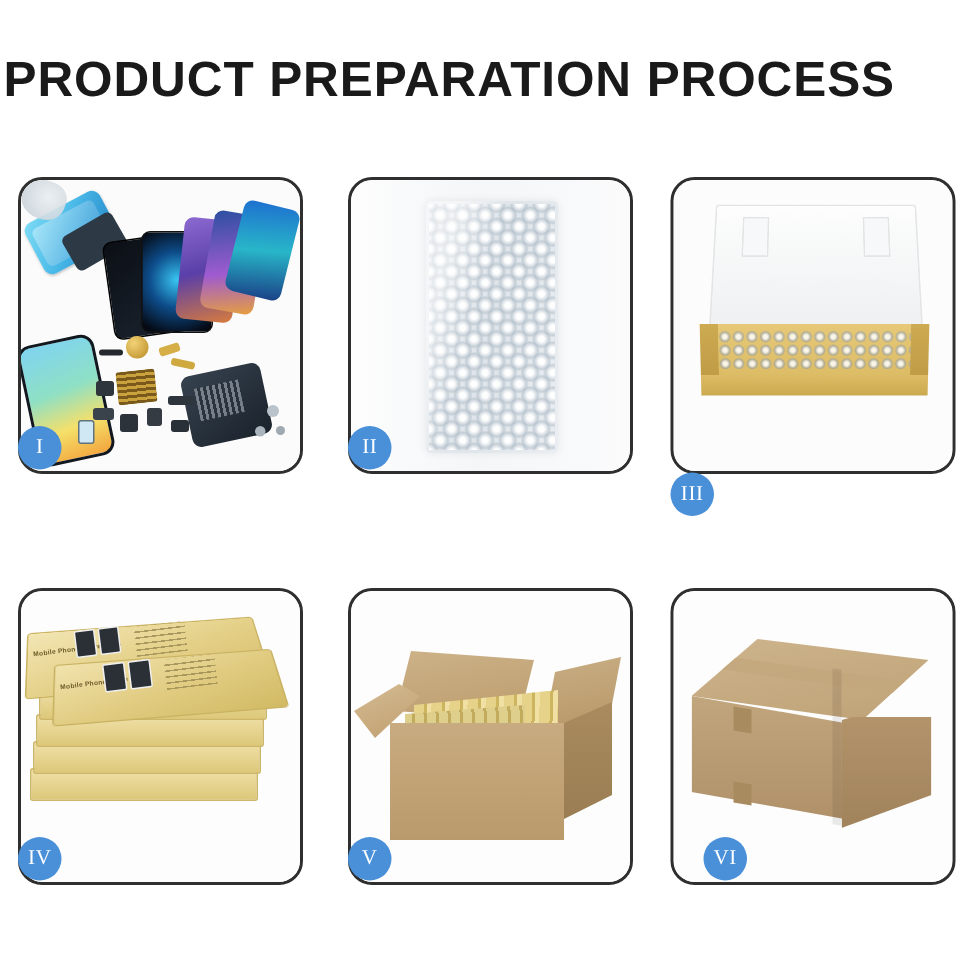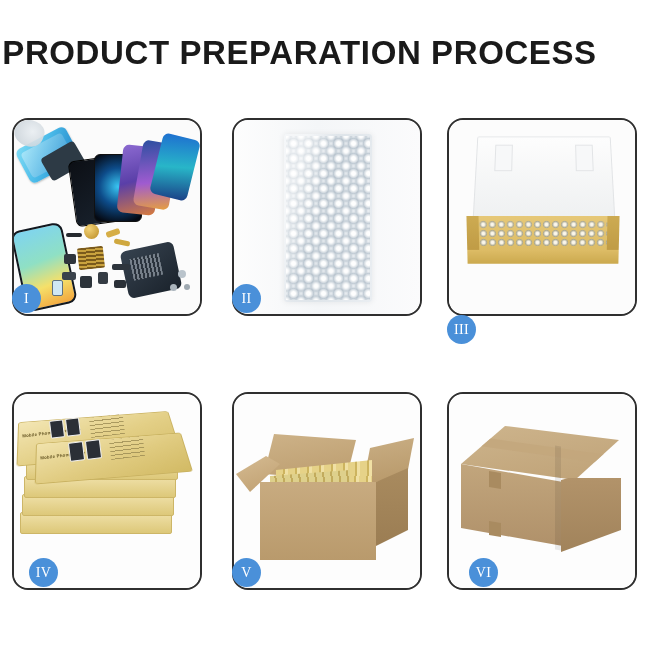--- a/index.html
+++ b/index.html
@@ -40,21 +40,21 @@
   .badge{
     position:absolute;width:29px;height:29px;border-radius:50%;
     background:#4a90d9;color:#ffffff;
     display:flex;align-items:center;justify-content:center;
     font-family:"Liberation Serif",serif;
     font-size:14px;letter-spacing:.4px;z-index:20;
   }
   .b1{left:12px;top:166px;}
   .b2{left:232px;top:166px;}
   .b3{left:447px;top:166px;margin-top:31px;}
-  .b4{left:12px;top:440px;margin-left:17px;}
+  .b4{left:12px;top:440px;}
   .b5{left:232px;top:440px;}
   .b6{left:469px;top:440px;}
 
   
   .p1{position:absolute;inset:0;background:#fbfbfb;}
   .ph{position:absolute;border-radius:5px;}
   .ph-a{left:6px;top:16px;width:56px;height:38px;background:
      linear-gradient(135deg,#7fdcf5 0%,#49b9e8 45%,#1f7fc4 100%);
      transform:rotate(-28deg);border-radius:6px;box-shadow:0 1px 2px rgba(0,0,0,.25);}
   .ph-a:after{content:"";position:absolute;left:4px;top:5px;width:46px;height:28px;

